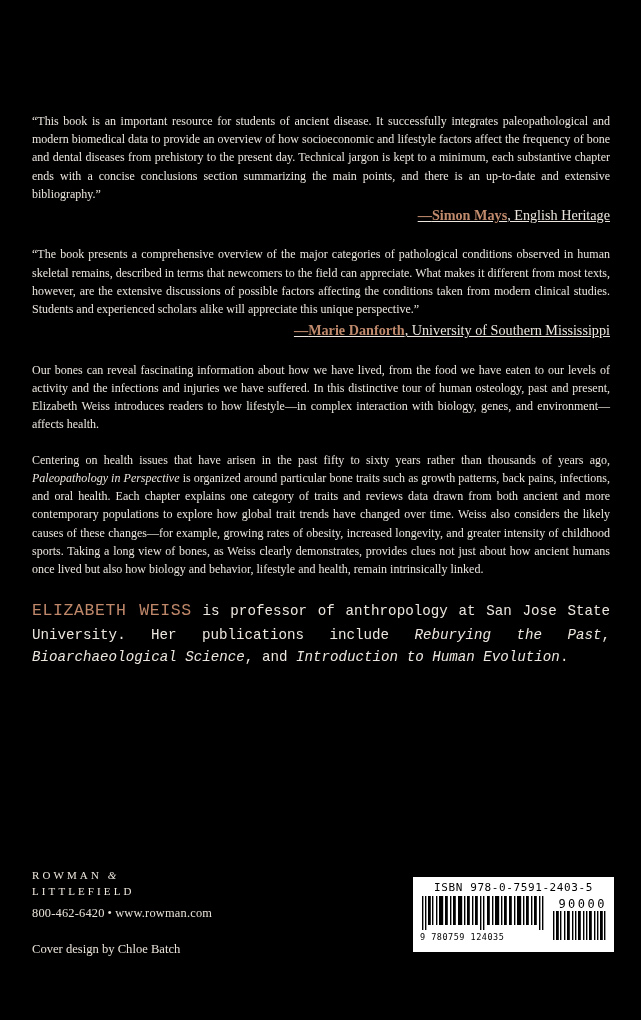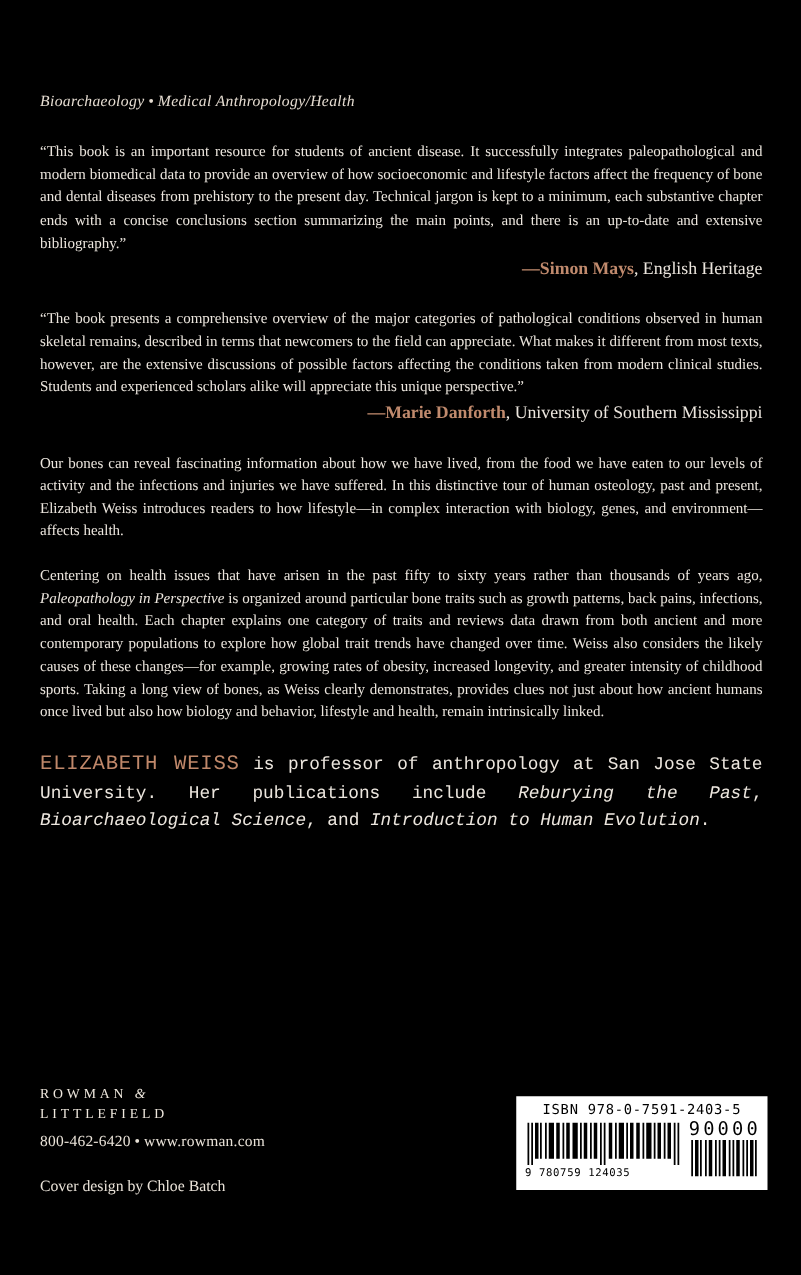--- a/index.html
+++ b/index.html
@@ -60,20 +60,21 @@
   p.tight {
     margin-bottom: 2px;
   }
 
   .attribution {
     margin: 0 0 19px 0;
     text-align: right;
     font-size: 14.2px;
     line-height: 1.5;
     color: #ece6de;
+    text-decoration: underline;
   }
   .attribution .name {
     font-weight: bold;
     color: #c08a6d;
   }
   .attribution .affil {
     color: #ece6de;
   }
 
   .italic { font-style: italic; }
@@ -152,46 +153,43 @@
   }
   .bars-row {
     display: flex;
     align-items: flex-end;
     justify-content: space-between;
   }
   .ean-main { width: 126px; }
   .ean-addon { width: 56px; }
   .addon-digits {
     font-family: "DejaVu Sans Mono", "Liberation Mono", monospace;
-    font-size: 15px;
+    font-size: 12px;
     color: #000;
-    text-align: left;
+    text-align: right;
     letter-spacing: 2.5px;
     line-height: 1;
     margin-bottom: 1px;
   }
   .ean-digits {
     font-family: "DejaVu Sans Mono", "Liberation Mono", monospace;
     font-size: 8.5px;
     color: #000;
     letter-spacing: 0.5px;
     line-height: 1;
     margin-top: 0px;
     white-space: nowrap;
   }
   svg { display: block; }
 </style>
 </head>
 <body>
 
 <div class="cover">
 
-  <div class="category">
-    <span>Bioarchaeology</span><span class="dot">•</span><span>Medical Anthropology/Health</span>
-  </div>
 
   <div class="content">
 
     <p class="blurb tight">“This book is an important resource for students of ancient disease. It successfully integrates paleopathological and modern biomedical data to provide an overview of how socioeconomic and lifestyle factors affect the frequency of bone and dental diseases from prehistory to the present day. Technical jargon is kept to a minimum, each substantive chapter ends with a concise conclusions section summarizing the main points, and there is an up-to-date and extensive bibliography.”</p>
     <div class="attribution">
       <span class="name">—</span><span class="name">Simon Mays</span><span class="affil">, English Heritage</span>
     </div>
 
     <p class="blurb tight">“The book presents a comprehensive overview of the major categories of pathological conditions observed in human skeletal remains, described in terms that newcomers to the field can appreciate. What makes it different from most texts, however, are the extensive discussions of possible factors affecting the conditions taken from modern clinical studies. Students and experienced scholars alike will appreciate this unique perspective.”</p>
     <div class="attribution">

